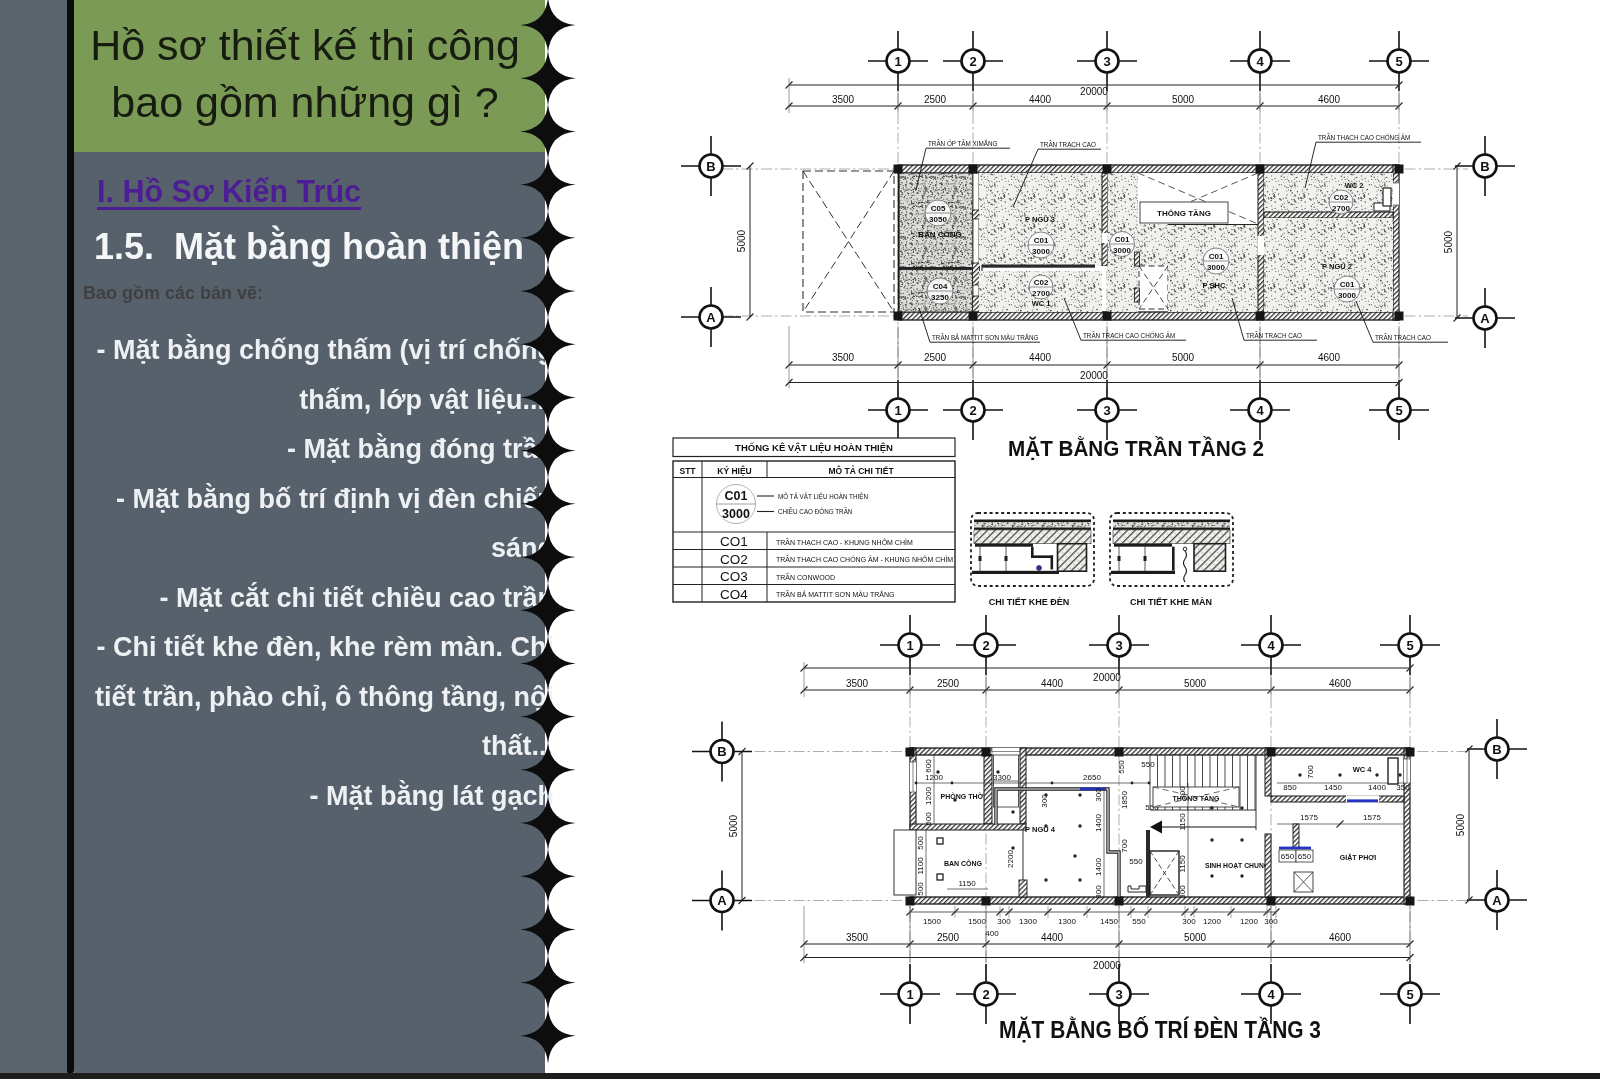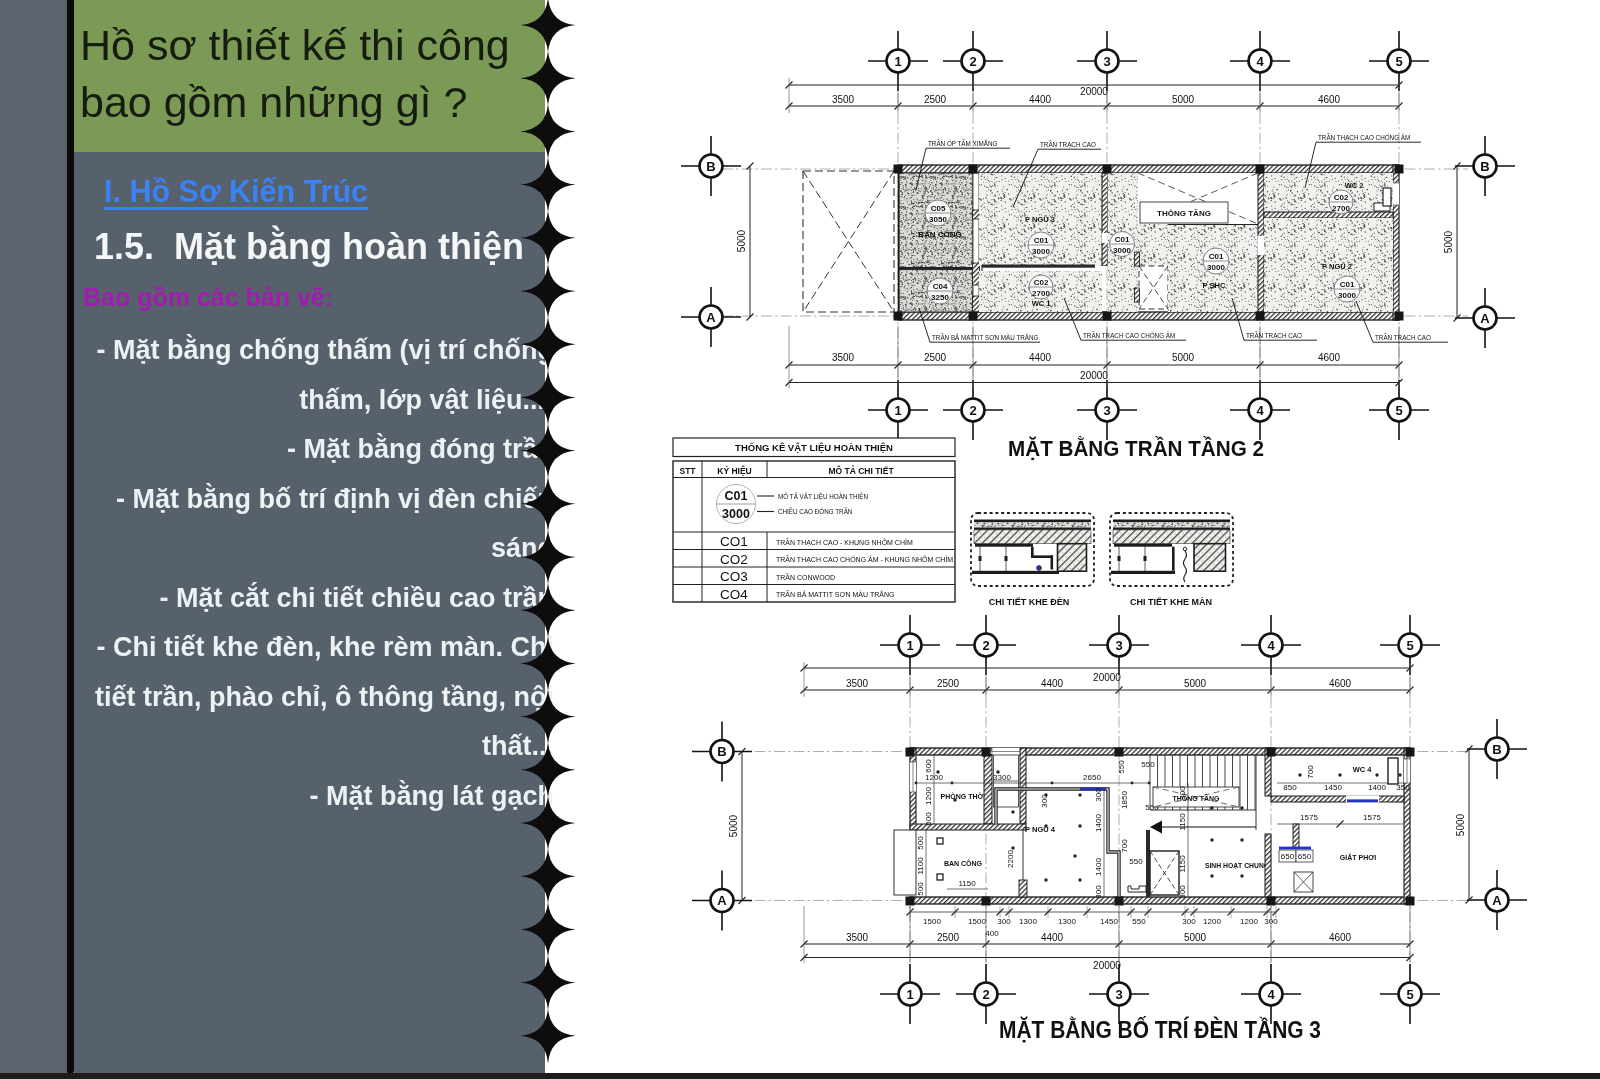--- a/index.html
+++ b/index.html
@@ -2,24 +2,24 @@
 <html><head>
 <meta charset="utf-8">
 <style>
   html,body{margin:0;padding:0;width:1600px;height:1079px;background:#ffffff;overflow:hidden;
     font-family:"Liberation Sans",sans-serif;}
   .abs{position:absolute;}
   #sideleft{left:0;top:0;width:68px;height:1073px;background:#5b636c;}
   #blackbar{left:67px;top:0;width:7px;height:1074px;background:#0b0b0b;border-radius:0 0 4px 4px;}
   #sidebar{left:74px;top:0;width:471px;height:1073px;background:#57616b;}
   #greenbox{left:74px;top:0;width:471px;height:152px;background:#7b9a56;}
-  #gtitle{left:80px;top:17px;width:450px;color:#161d10;font-size:43px;line-height:57px;}
-  #h1{left:104px;top:174px;color:#3b82f6;font-size:30.5px;font-weight:bold;text-decoration:underline;text-underline-offset:5px;}
+  #gtitle{left:80px;top:17px;width:450px;color:#161d10;font-size:43px;line-height:57px;text-align:center;}
+  #h1{left:97px;top:174px;color:#4c1d95;font-size:30.5px;font-weight:bold;text-decoration:underline;text-underline-offset:5px;}
   #h2{left:94px;top:226px;color:#f4f6f7;font-size:36px;font-weight:bold;}
-  #h3{left:83px;top:283px;color:#a21caf;font-size:25px;font-weight:bold;}
+  #h3{left:83px;top:283px;color:#404040;font-size:18px;font-weight:bold;}
   #list{left:84px;top:326px;width:470px;color:#eef1f3;font-size:27px;line-height:49.5px;font-weight:700;text-align:right;}
   #bottombar{left:0;top:1073px;width:1600px;height:6px;background:#1d1d1b;}
   svg text{font-family:"Liberation Sans",sans-serif;}
 </style>
 </head>
 <body>
 
 <div class="abs" id="sideleft"></div>
 
 <div class="abs" id="blackbar"></div>

